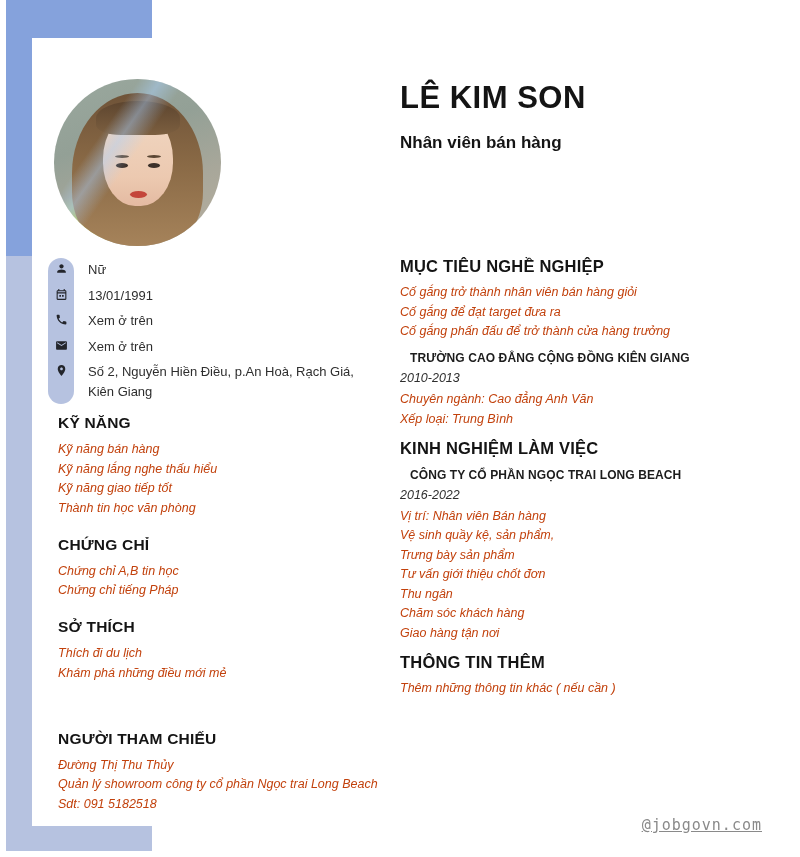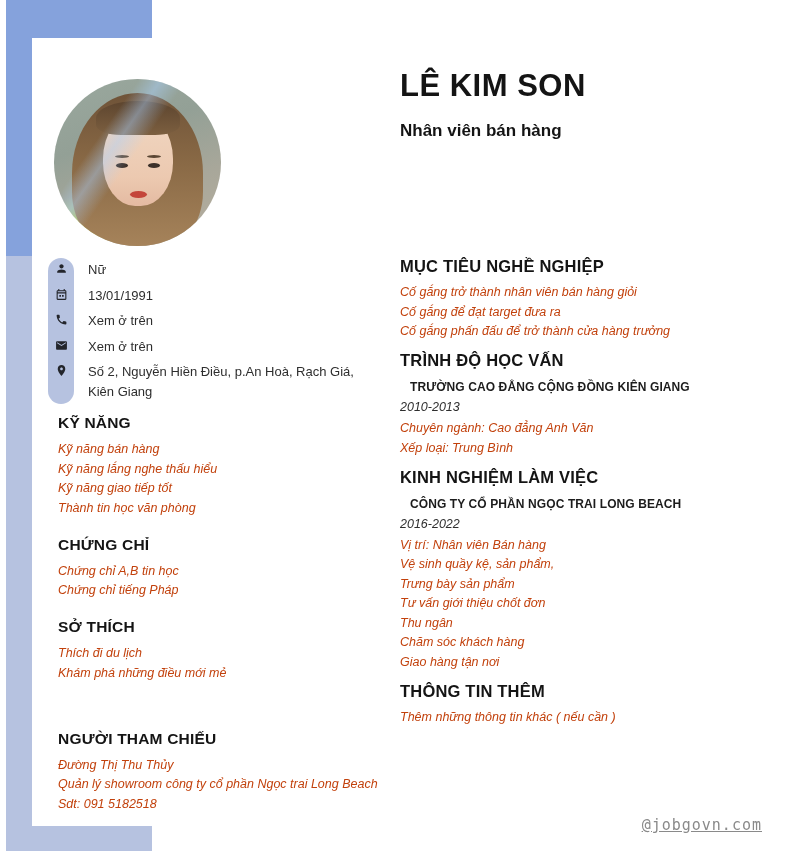--- a/index.html
+++ b/index.html
@@ -41,21 +41,21 @@
   .eye-l { left:62px; } .eye-r { left:94px; }
   .photo-brow { width:14px; height:3px; border-radius:50%; background:#5a4633; top:76px; }
   .brow-l { left:61px; } .brow-r { left:93px; }
   .photo-lips { left:76px; top:112px; width:17px; height:7px; border-radius:50%; background:#c4463a; }
   .photo-flare {
     left:-20px; top:-10px; width:220px; height:220px;
     background:linear-gradient(125deg, rgba(255,255,255,0) 30%, rgba(170,210,255,0.45) 36%, rgba(255,255,255,0) 43%);
   }
 
   
-  .header { position:absolute; left:400px; top:68px; width:370px; }
+  .header { position:absolute; left:400px; top:80px; width:370px; }
   .name { font-size:31px; font-weight:700; color:#141414; letter-spacing:0.5px; }
   .job-title { margin-top:17px; font-size:17px; font-weight:700; color:#141414; }
 
   
   .contact { position:absolute; left:48px; top:257px; width:330px; }
   .contact-pill {
     position:absolute; left:0; top:1px; bottom:-2px; width:26px;
     background:#b6c2e0; border-radius:13px;
   }
   .contact-row { position:relative; display:flex; align-items:flex-start; min-height:25.5px; }
@@ -192,21 +192,20 @@
   <div class="right-col">
 
     <section>
       <h2 class="sec">MỤC TIÊU NGHỀ NGHIỆP</h2>
       <p class="item">Cố gắng trở thành nhân viên bán hàng giỏi</p>
       <p class="item">Cố gắng để đạt target đưa ra</p>
       <p class="item">Cố gắng phấn đấu để trở thành cửa hàng trưởng</p>
     </section>
 
     <section>
-      <h2 class="sec">TRÌNH ĐỘ HỌC VẤN</h2>
       <p class="subhead">TRƯỜNG CAO ĐẲNG CỘNG ĐỒNG KIÊN GIANG</p>
       <p class="period">2010-2013</p>
       <p class="item">Chuyên ngành: Cao đẳng Anh Văn</p>
       <p class="item">Xếp loại: Trung Bình</p>
     </section>
 
     <section>
       <h2 class="sec">KINH NGHIỆM LÀM VIỆC</h2>
       <p class="subhead">CÔNG TY CỔ PHẦN NGỌC TRAI LONG BEACH</p>
       <p class="period">2016-2022</p>

